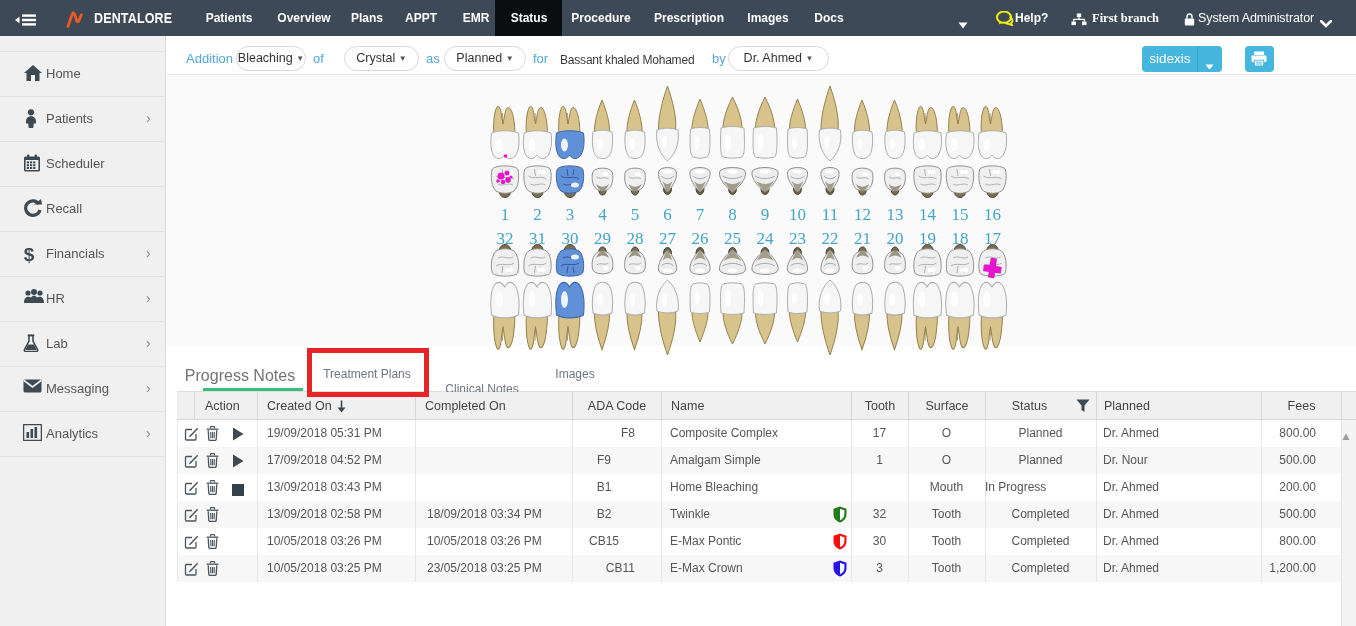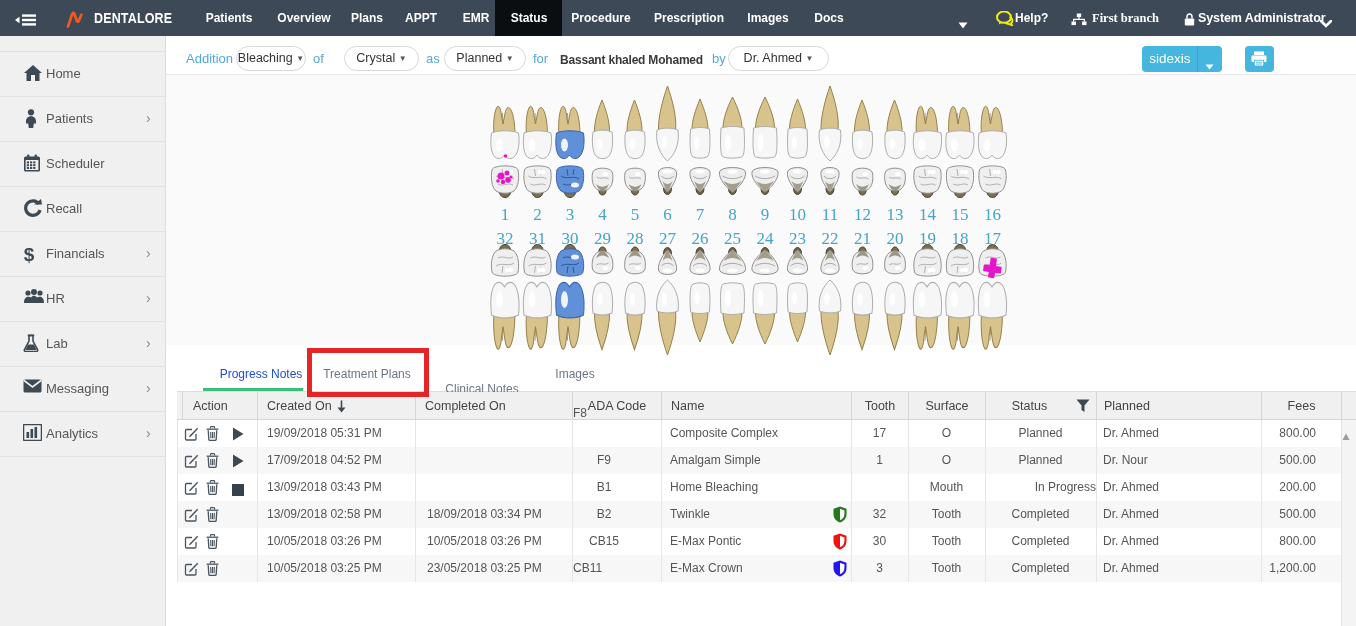--- a/index.html
+++ b/index.html
@@ -35,21 +35,21 @@
       <rect x="5.8" y="0.5" width="4.4" height="3.6" fill="#fff"></rect>
       <rect x="0.5" y="8.5" width="4.4" height="3.6" fill="#fff"></rect>
       <rect x="11.1" y="8.5" width="4.4" height="3.6" fill="#fff"></rect>
       <path d="M8,4.1 L8,6.3 M2.7,8.5 L2.7,6.3 L13.3,6.3 L13.3,8.5" stroke="#fff" stroke-width="1.2" fill="none"></path>
     </svg></div>
 <div class="nav" style="left:1092px;font-family:'Liberation Serif',serif;font-size:12.5px;font-weight:bold">First branch</div>
 <div style="position:absolute;left:1184px;top:12px"><svg width="11" height="13" viewBox="0 0 11 13" style="">
       <rect x="0.8" y="5.4" width="9.4" height="7" rx="1" fill="#fff"></rect>
       <path d="M3,5.4 L3,3.8 C3,2.2 4,1 5.5,1 C7,1 8,2.2 8,3.8 L8,5.4" stroke="#fff" stroke-width="1.5" fill="none"></path>
     </svg></div>
-<div class="nav" style="left:1198px;font-weight:700;font-size:12.5px;letter-spacing:-0.1px">System Administrator</div>
+<div class="nav" style="left:1198px;font-weight:400;font-size:12.5px;letter-spacing:-0.1px">System Administrator</div>
 <div style="position:absolute;left:1320px;top:14px"><svg width="12" height="8" viewBox="0 0 12 8" style="">
       <path d="M1,1 L6,6 L11,1" stroke="#fff" stroke-width="2.6" fill="none" stroke-linecap="round"></path>
     </svg></div>
 <div style="position:absolute;left:0;top:36px;width:166px;height:590px;background:#f0f0f0;border-right:1px solid #ddd"></div>
 <div style="position:absolute;left:0;top:51px;width:166px;height:45px;border-top:1px solid #e2e2e2"></div>
 <div style="position:absolute;left:23px;top:64px"><svg width="20" height="18" viewBox="0 0 20 18" style="">
       <path d="M10,1 L19,9 L16.5,9 L16.5,17 L12,17 L12,11 L8,11 L8,17 L3.5,17 L3.5,9 L1,9 Z" fill="#3d4a54"></path>
     </svg></div>
 <div class="sbtext" style="left:46px;top:66px">Home</div>
 <div style="position:absolute;left:0;top:96px;width:166px;height:45px;border-top:1px solid #e2e2e2"></div>
@@ -127,21 +127,21 @@
 <div style="position:absolute;left:166px;top:36px;width:1190px;height:39px;background:#fff;border-bottom:1px solid #e8e8e8"></div>
 <div style="position:absolute;left:166px;top:75px;width:1190px;height:270px;background:#fafafa"></div>
 <div style="position:absolute;left:166px;top:345px;width:1190px;height:281px;background:#ffffff"></div>
 <div class="blue" style="left:186px">Addition</div>
 <div class="pill" style="left:236px;width:70px">Bleaching <b>▼</b></div>
 <div class="blue" style="left:313px">of</div>
 <div class="pill" style="left:344px;width:75px">Crystal <b>▼</b></div>
 <div class="blue" style="left:426px">as</div>
 <div class="pill" style="left:444px;width:82px">Planned <b>▼</b></div>
 <div class="blue" style="left:533px">for</div>
-<div class="blue" style="left:560px;color:#3a3a3a;font-weight:bold;font-size:12px;letter-spacing:-0.2px;top:53px">Bassant khaled Mohamed</div>
+<div class="blue" style="left:560px;color:#3a3a3a;font-weight:normal;font-size:12px;letter-spacing:-0.2px;top:53px">Bassant khaled Mohamed</div>
 <div class="blue" style="left:712px">by</div>
 <div class="pill" style="left:728px;width:101px">Dr. Ahmed <b>▼</b></div>
 <div style="position:absolute;left:1142px;top:46px;width:80px;height:26px;background:#45b6dd;border-radius:4px"></div>
 <div style="position:absolute;left:1197px;top:46px;width:1px;height:26px;background:#35a5cc"></div>
 <div style="position:absolute;left:1142px;top:46px;width:56px;height:26px;line-height:25px;color:#fff;font-size:13.5px;text-align:center">sidexis</div>
 <div style="position:absolute;left:1205px;top:56px"><svg width="9" height="6" viewBox="0 0 9 6" style="">
       <path d="M0.5,0.5 L4.5,5.5 L8.5,0.5 Z" fill="#fff"></path>
     </svg></div>
 <div style="position:absolute;left:1245px;top:46px;width:29px;height:26px;background:#45b6dd;border-radius:4px"></div>
 <div style="position:absolute;left:1251px;top:51px"><svg width="16" height="15" viewBox="0 0 16 15" style="">
@@ -576,27 +576,27 @@
       </g>
     </g>
     <g transform="translate(992.5,283) scale(1,-1.28)">
       <path d="M-11,-23 C-12,-34 -11,-46 -8,-51 C-6,-53.5 -4,-49 -3.5,-42 L-2,-34 L-0.5,-42 C0.5,-48 2,-52 4.5,-50 C8,-47 10,-35 10,-23 Z" fill="#d9c38c" stroke="#96824e" stroke-width="1"></path>
       <path d="M-2,-34 L-2.5,-45" stroke="#96824e" stroke-width="0.8" fill="none"></path>
       <path d="M-13.5,-25 C-15.5,-11 -13,-2 -8.5,0 C-4.5,1.8 -2,-1 -0.5,-3 C1,-1 3.5,1.8 7.5,0 C12,-2 15.5,-11 13.5,-25 C7,-28 -7,-28 -13.5,-25 Z" fill="#f6f6f6" stroke="#adadad" stroke-width="1"></path>
       <ellipse cx="-5.5" cy="-13" rx="3.5" ry="6.5" fill="#ffffff" opacity="0.9"></ellipse>
     </g>
   </svg>
 <div style="position:absolute;left:177px;top:391px;width:1179px;height:1px;background:#ddd"></div>
-<div style="position:absolute;left:261px;top:367px;transform:translateX(-50%);font-size:12px;color:#1d4ed8;white-space:nowrap">Progress Notes</div>
+<div style="position:absolute;left:240px;top:367px;transform:translateX(-50%);font-size:16px;color:#737373;white-space:nowrap">Progress Notes</div>
 <div style="position:absolute;left:367px;top:367px;transform:translateX(-50%);font-size:12px;color:#6b7686;white-space:nowrap">Treatment Plans</div>
 <div style="position:absolute;left:482px;top:382px;transform:translateX(-50%);font-size:12px;color:#6b7686;white-space:nowrap">Clinical Notes</div>
 <div style="position:absolute;left:575px;top:367px;transform:translateX(-50%);font-size:12px;color:#6b7686;white-space:nowrap">Images</div>
 <div style="position:absolute;left:203px;top:388px;width:100px;height:3px;background:#3dbd7d"></div>
 <div style="position:absolute;left:177px;top:392px;width:1179px;height:28px;background:#f0f0f0;border-bottom:1px solid #d6d6d6"></div>
-<div class="hdr" style="left:182px;width:80px;padding-left:10px">Action</div>
+<div class="hdr" style="left:194px;width:80px;padding-left:10px">Action</div>
 <div class="hdr" style="left:257px;width:158px;padding-left:9px">Created On</div>
 <div class="hdr" style="left:415px;width:157px;padding-left:9px">Completed On</div>
 <div class="hdr" style="left:572px;width:89px;text-align:center"><span style="">ADA Code</span></div>
 <div class="hdr" style="left:661px;width:190px;padding-left:9px">Name</div>
 <div class="hdr" style="left:851px;width:57px;text-align:center"><span style="">Tooth</span></div>
 <div class="hdr" style="left:908px;width:77px;text-align:center"><span style="">Surface</span></div>
 <div class="hdr" style="left:985px;width:111px;text-align:center"><span style="margin-left:-23px;">Status</span></div>
 <div class="hdr" style="left:1096px;width:165px;padding-left:7px">Planned</div>
 <div class="hdr" style="left:1261px;width:80px;text-align:center"><span style="">Fees</span></div>
 <div class="hdr" style="left:1341px;width:15px;border-left:1px solid #d6d6d6"></div>
@@ -617,21 +617,21 @@
       <line x1="0.6" y1="3.2" x2="12.4" y2="3.2" stroke="#4a555f" stroke-width="1.3"></line>
       <path d="M4.4,2.5 L4.4,1.4 C4.4,0.9 4.7,0.6 5.2,0.6 L7.8,0.6 C8.3,0.6 8.6,0.9 8.6,1.4 L8.6,2.5" fill="none" stroke="#4a555f" stroke-width="1.1"></path>
       <line x1="4.7" y1="6" x2="4.9" y2="12.2" stroke="#4a555f" stroke-width="1.1"></line>
       <line x1="6.5" y1="6" x2="6.5" y2="12.2" stroke="#4a555f" stroke-width="1.1"></line>
       <line x1="8.3" y1="6" x2="8.1" y2="12.2" stroke="#4a555f" stroke-width="1.1"></line>
     </svg></div>
 <div style="position:absolute;left:232px;top:427px"><svg width="12" height="14" viewBox="0 0 12 14" style="">
       <path d="M1,0.5 L11.5,7 L1,13.5 Z" fill="#3d4a54"></path>
     </svg></div>
 <div class="cell" style="left:267px;top:420px">19/09/2018 05:31 PM</div>
-<div class="cell" style="left:573px;width:62px;top:400px;text-align:left">F8</div>
+<div class="cell" style="left:573px;width:62px;top:420px;text-align:right">F8</div>
 <div class="cell" style="left:670px;top:420px">Composite Complex</div>
 <div class="cell" style="left:851px;width:57px;top:420px;text-align:center">17</div>
 <div class="cell" style="left:908px;width:77px;top:420px;text-align:center">O</div>
 <div class="cell" style="left:985px;width:111px;top:420px;text-align:center">Planned</div>
 <div class="cell" style="left:1103px;top:420px">Dr. Ahmed</div>
 <div class="cell" style="left:1262px;width:54px;top:420px;text-align:right">800.00</div>
 <div style="position:absolute;left:177px;top:447px;width:1164px;height:27px;background:#f7f7f7"></div>
 <div style="position:absolute;left:184px;top:453px"><svg width="15" height="15" viewBox="0 0 15 15" style="">
       <path d="M12,8 L12,13 C12,13.6 11.6,14 11,14 L2.5,14 C1.9,14 1.5,13.6 1.5,13 L1.5,4.5 C1.5,3.9 1.9,3.5 2.5,3.5 L8,3.5" stroke="#4a555f" stroke-width="1.3" fill="none"></path>
       <path d="M5.5,9.8 L13.2,1.8 L14.2,2.8 L6.6,10.8 L5,11.2 Z" fill="#4a555f"></path>
@@ -669,21 +669,21 @@
       <line x1="8.3" y1="6" x2="8.1" y2="12.2" stroke="#4a555f" stroke-width="1.1"></line>
     </svg></div>
 <div style="position:absolute;left:232px;top:482px"><svg width="12" height="12" viewBox="0 0 12 12" style="">
       <rect x="0" y="0" width="12" height="12" fill="#35414b"></rect>
     </svg></div>
 <div class="cell" style="left:267px;top:474px">13/09/2018 03:43 PM</div>
 <div class="cell" style="left:573px;width:62px;top:474px;text-align:center">B1</div>
 <div class="cell" style="left:670px;top:474px">Home Bleaching</div>
 <div class="cell" style="left:851px;width:57px;top:474px;text-align:center"></div>
 <div class="cell" style="left:908px;width:77px;top:474px;text-align:center">Mouth</div>
-<div class="cell" style="left:985px;width:111px;top:474px;text-align:right">In Progress</div>
+<div class="cell" style="left:985px;width:111px;top:474px;text-align:left">In Progress</div>
 <div class="cell" style="left:1103px;top:474px">Dr. Ahmed</div>
 <div class="cell" style="left:1262px;width:54px;top:474px;text-align:right">200.00</div>
 <div style="position:absolute;left:177px;top:501px;width:1164px;height:27px;background:#f7f7f7"></div>
 <div style="position:absolute;left:184px;top:507px"><svg width="15" height="15" viewBox="0 0 15 15" style="">
       <path d="M12,8 L12,13 C12,13.6 11.6,14 11,14 L2.5,14 C1.9,14 1.5,13.6 1.5,13 L1.5,4.5 C1.5,3.9 1.9,3.5 2.5,3.5 L8,3.5" stroke="#4a555f" stroke-width="1.3" fill="none"></path>
       <path d="M5.5,9.8 L13.2,1.8 L14.2,2.8 L6.6,10.8 L5,11.2 Z" fill="#4a555f"></path>
     </svg></div>
 <div style="position:absolute;left:206px;top:507px"><svg width="13" height="15" viewBox="0 0 13 15" style="">
       <path d="M2.2,4.2 L2.8,13.4 C2.85,14 3.3,14.4 3.9,14.4 L9.1,14.4 C9.7,14.4 10.15,14 10.2,13.4 L10.8,4.2" fill="none" stroke="#4a555f" stroke-width="1.3"></path>
       <line x1="0.6" y1="3.2" x2="12.4" y2="3.2" stroke="#4a555f" stroke-width="1.3"></line>
@@ -741,21 +741,21 @@
 <div style="position:absolute;left:206px;top:561px"><svg width="13" height="15" viewBox="0 0 13 15" style="">
       <path d="M2.2,4.2 L2.8,13.4 C2.85,14 3.3,14.4 3.9,14.4 L9.1,14.4 C9.7,14.4 10.15,14 10.2,13.4 L10.8,4.2" fill="none" stroke="#4a555f" stroke-width="1.3"></path>
       <line x1="0.6" y1="3.2" x2="12.4" y2="3.2" stroke="#4a555f" stroke-width="1.3"></line>
       <path d="M4.4,2.5 L4.4,1.4 C4.4,0.9 4.7,0.6 5.2,0.6 L7.8,0.6 C8.3,0.6 8.6,0.9 8.6,1.4 L8.6,2.5" fill="none" stroke="#4a555f" stroke-width="1.1"></path>
       <line x1="4.7" y1="6" x2="4.9" y2="12.2" stroke="#4a555f" stroke-width="1.1"></line>
       <line x1="6.5" y1="6" x2="6.5" y2="12.2" stroke="#4a555f" stroke-width="1.1"></line>
       <line x1="8.3" y1="6" x2="8.1" y2="12.2" stroke="#4a555f" stroke-width="1.1"></line>
     </svg></div>
 <div class="cell" style="left:267px;top:555px">10/05/2018 03:25 PM</div>
 <div class="cell" style="left:427px;top:555px">23/05/2018 03:25 PM</div>
-<div class="cell" style="left:573px;width:62px;top:555px;text-align:left">CB11</div>
+<div class="cell" style="left:573px;width:62px;top:555px;text-align:right">CB11</div>
 <div class="cell" style="left:670px;top:555px">E-Max Crown</div>
 <div style="position:absolute;left:833px;top:560px"><svg width="14" height="17" viewBox="0 0 14 17" style="">
       <path d="M7,0.5 L13.5,2.8 L13.5,8 C13.5,12.5 10.8,15 7,16.5 C3.2,15 0.5,12.5 0.5,8 L0.5,2.8 Z" fill="#2414f0"></path>
       <path d="M7,2.2 L12,4 L12,8 C12,11.5 10,13.6 7,14.9 Z" fill="#ffffff"></path>
       <path d="M7,2.2 L12,4 L12,8 C12,11.5 10,13.6 7,14.9" fill="none" stroke="#2414f0" stroke-width="1.2"></path>
     </svg></div>
 <div class="cell" style="left:851px;width:57px;top:555px;text-align:center">3</div>
 <div class="cell" style="left:908px;width:77px;top:555px;text-align:center">Tooth</div>
 <div class="cell" style="left:985px;width:111px;top:555px;text-align:center">Completed</div>
 <div class="cell" style="left:1103px;top:555px">Dr. Ahmed</div>

